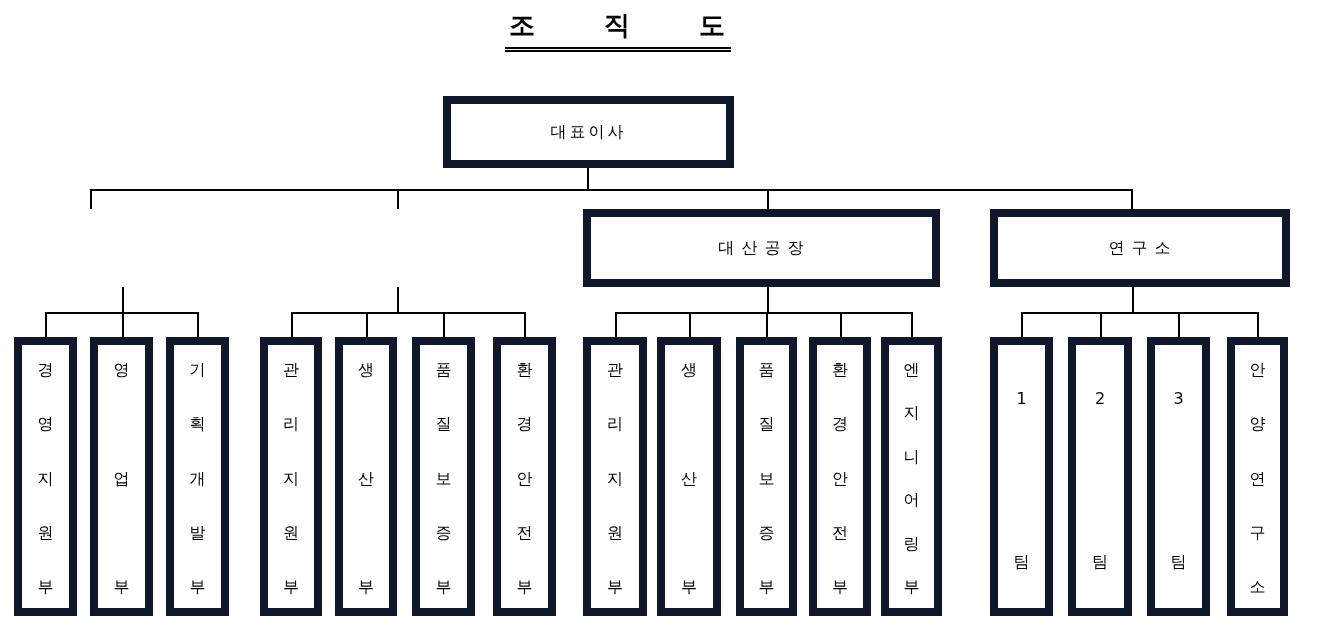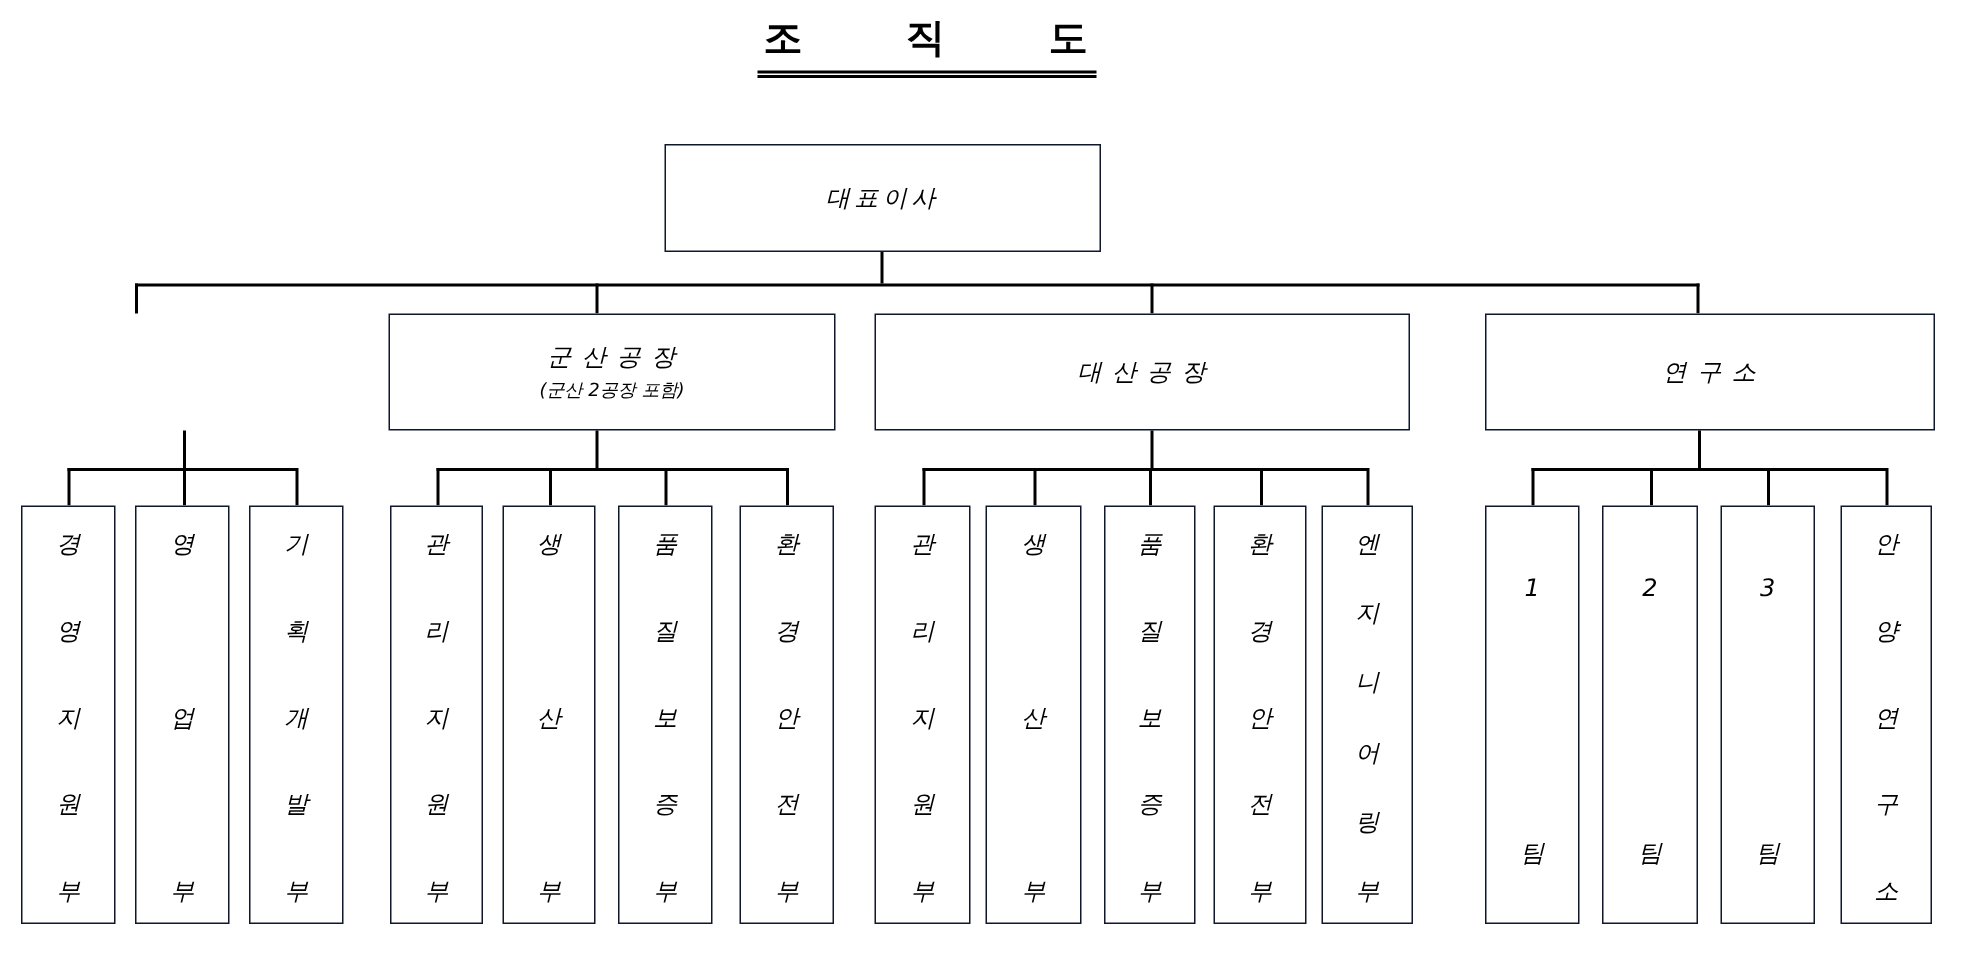--- a/index.html
+++ b/index.html
@@ -23,28 +23,27 @@
     font-size: 26px;
     font-weight: bold;
     letter-spacing: 2px;
     word-spacing: 56px;
     padding: 0 4px 4px 4px;
     border-bottom: 5px double #000;
     white-space: nowrap;
   }
   .box {
     position: absolute;
-    border: 1px solid #0f172a;
+    border: 8px solid #0f172a;
     background: #fff;
     display: flex;
     flex-direction: column;
     align-items: center;
     justify-content: center;
     text-align: center;
-    font-style: italic;
   }
   .root-box {
     left: 443px; top: 96px; width: 291px; height: 72px;
     font-size: 16px; letter-spacing: 3px;
   }
   .l2 { top: 209px; height: 78px; font-size: 16px; letter-spacing: 1px; }
   .l2 .sub { font-size: 12px; letter-spacing: 0; margin-top: 3px; }
   .dept {
     top: 337px; height: 279px;
     font-size: 16px;
@@ -67,24 +66,20 @@
     <div>대표이사</div>
   </div>
 
   <div class="v" style="left:587px; top:168px; height:21px"></div>
   <div class="h" style="left:90px; top:189px; width:1043px"></div>
   <div class="v" style="left:90px;   top:189px; height:20px"></div>
   <div class="v" style="left:397px;  top:189px; height:20px"></div>
   <div class="v" style="left:767px;  top:189px; height:20px"></div>
   <div class="v" style="left:1131px; top:189px; height:20px"></div>
 
-  <div class="box l2" style="left:259px; width:298px">
-    <div>군 산 공 장</div>
-    <div class="sub">(군산 2공장 포함)</div>
-  </div>
   <div class="box l2" style="left:990px; width:300px">
     <div>연 구 소</div>
   </div>
   <div class="box l2" style="left:583px; width:357px">
     <div>대 산 공 장</div>
   </div>
 
   <div class="v" style="left:122px; top:287px; height:26px"></div>
   <div class="h" style="left:45px; top:312px; width:153px"></div>
   <div class="v" style="left:45px;  top:312px; height:25px"></div>

